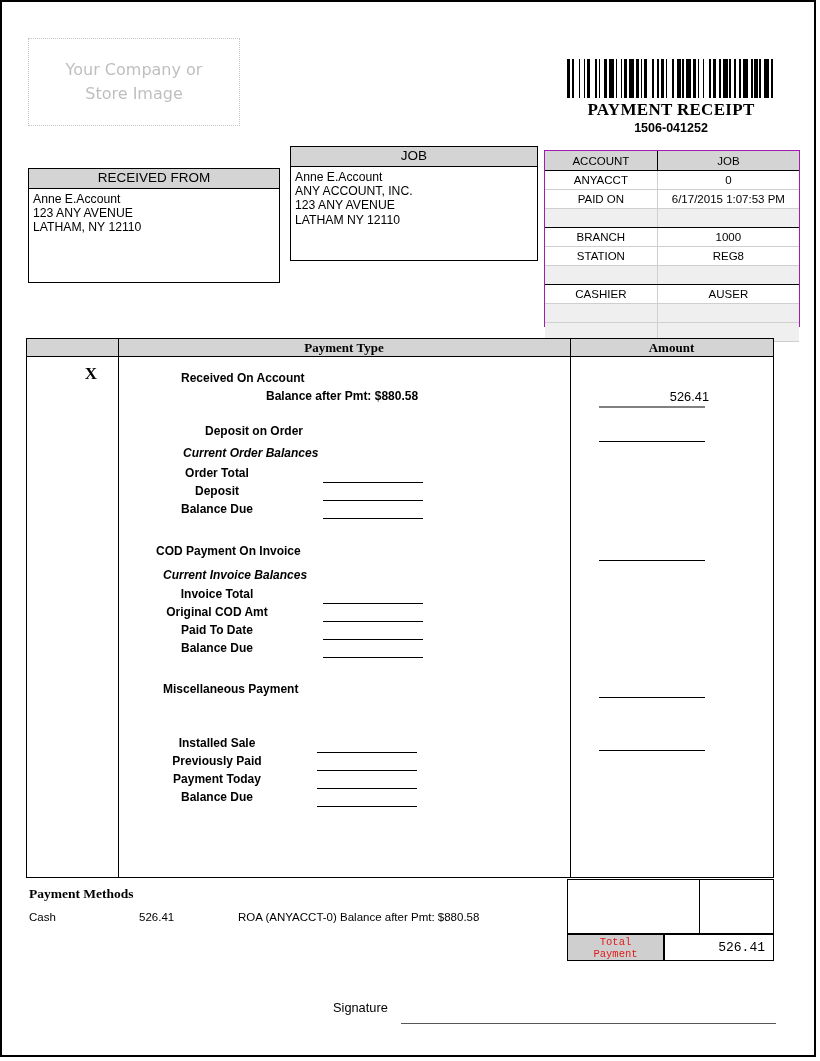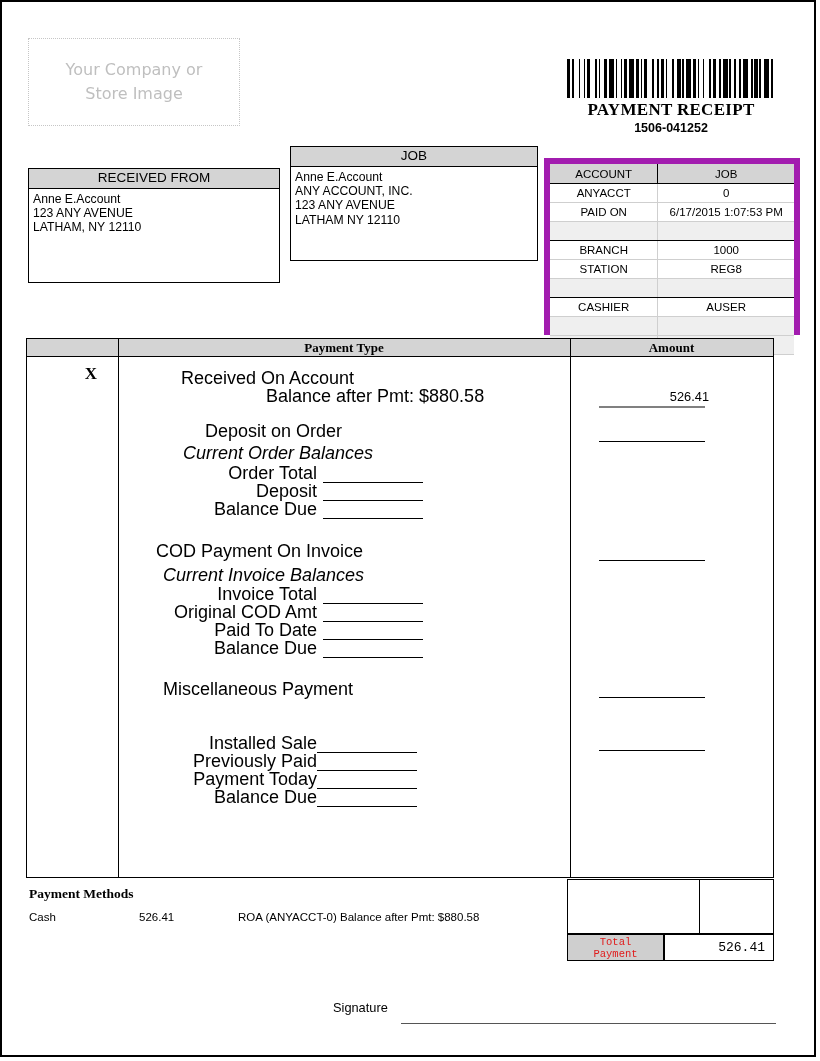--- a/index.html
+++ b/index.html
@@ -30,21 +30,21 @@
   
   .party{border:1px solid #000;}
   .party .hdr{background:#d4d4d4;border-bottom:1px solid #000;text-align:center;
               font-size:13.5px;line-height:16px;padding:1px 0 2px;}
   .party .body{padding:3px 4px 0 4px;font-size:12.2px;line-height:14.2px;}
   .party .body div{white-space:nowrap;}
   #received-from{left:26px;top:144px;width:252px;height:115px;margin-top:22px;}
   #job-box{left:288px;top:144px;width:248px;height:115px;}
 
   
-  #info{left:542px;top:156px;width:256px;height:177px;border:6px solid #a21caf;background:#fff;}
+  #info{left:542px;top:148px;width:256px;height:177px;border:1px solid #a21caf;background:#fff;}
   #info table{border-collapse:collapse;width:100%;table-layout:fixed;}
   #info td{font-size:11.5px;height:18px;padding:0;text-align:center;
            border-bottom:1px solid #cfcfcf;border-right:1px solid #cfcfcf;white-space:nowrap;}
   #info td:last-child{border-right:none;}
   #info tr.hdr td{background:#d4d4d4;border-bottom:1px solid #000;border-right:1px solid #000;
                   font-size:11.5px;height:19px;}
   #info tr.hdr td:last-child{border-right:none;}
   #info tr.shade td{background:#efefef;}
   #info tr.thick td{border-bottom:1px solid #000;}
   #info td.k{width:44%;}
@@ -58,22 +58,22 @@
   #pt-head .c1{left:0;width:91px;border-right:1px solid #000;}
   #pt-head .c2{left:91px;width:452px;border-right:1px solid #000;}
   #pt-head .c3{left:543px;right:0;}
   #vline1{position:absolute;left:91px;top:17px;bottom:0;width:1px;background:#000;}
   #vline2{position:absolute;left:543px;top:17px;bottom:0;width:1px;background:#000;}
 
   #xmark{position:absolute;left:44px;top:25px;width:40px;text-align:center;
          font-size:17px;font-weight:bold;font-family:"Liberation Serif",serif;}
 
   
-  .lbl{position:absolute;font-size:18px;line-height:15px;white-space:nowrap;}
-  .lbl.r{text-align:right;}
+  .lbl{position:absolute;font-size:12px;line-height:15px;white-space:nowrap;font-weight:bold;}
+  .lbl.r{text-align:center;}
   .lbl.it{font-style:italic;}
   .uline{position:absolute;height:1px;background:#000;}
   .uline.gray{background:#808080;height:2px;}
 
   
   .amt{position:absolute;font-size:12.8px;text-align:right;white-space:nowrap;}
 
   
   #pm-title{left:27px;top:884px;font-size:13.5px;font-weight:bold;
             font-family:"Liberation Serif",serif;}

